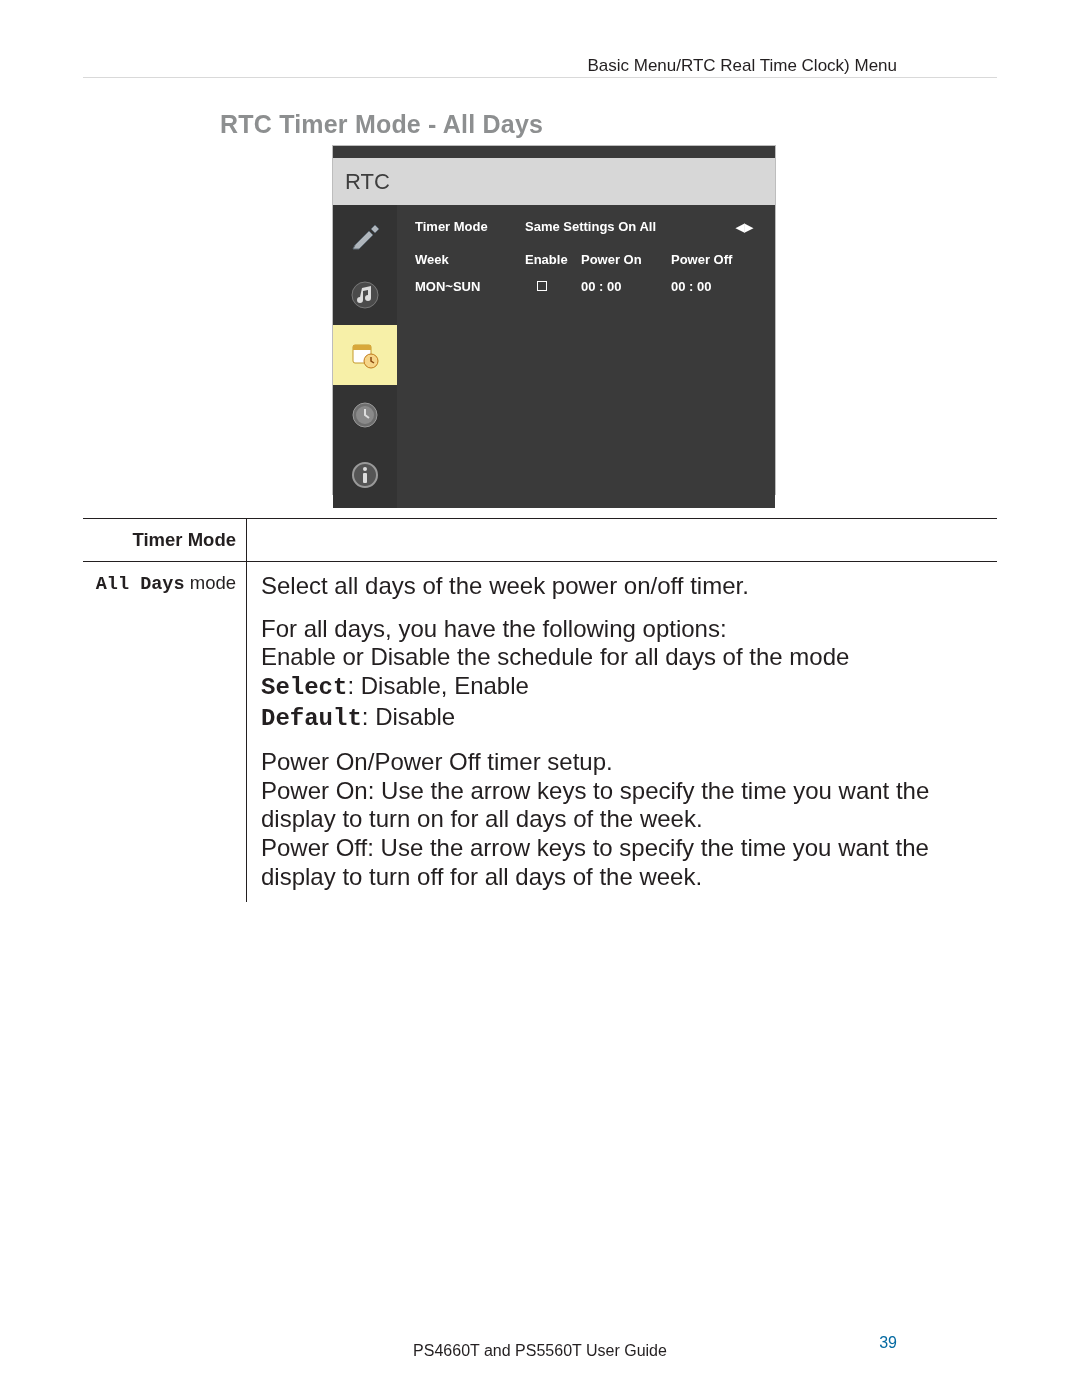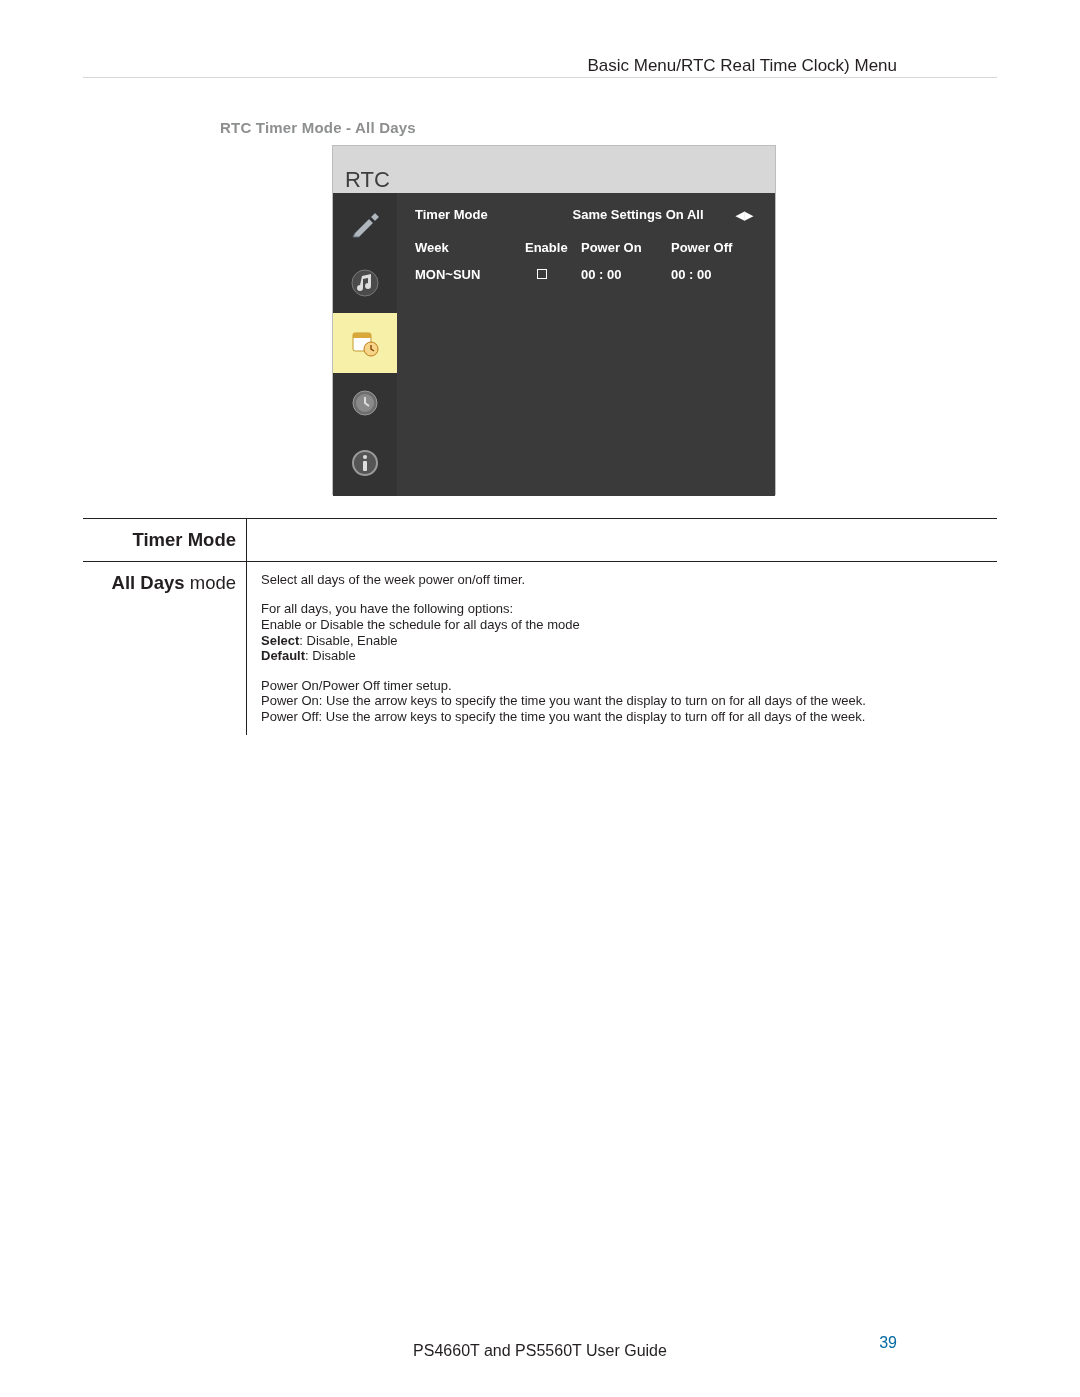--- a/index.html
+++ b/index.html
@@ -3,49 +3,49 @@
 <meta charset="utf-8">
 <style>
   * { box-sizing: border-box; margin: 0; padding: 0; }
   html, body { width: 1080px; height: 1397px; background: #fff; font-family: "Segoe UI", "Myriad Pro", Arial, sans-serif; color: #231f20; }
   .page { position: relative; width: 980px; height: 1397px; }
 
   .breadcrumb { position: absolute; top: 56px; right: 83px; font-size: 17px; color: #231f20; }
 
   .hr-top { position: absolute; top: 77px; left: 83px; width: 914px; height: 0; border-top: 1px solid #d9d9d9; }
 
-  .section-title { position: absolute; top: 110px; left: 220px; font-size: 15px; font-weight: 600; color: #8d8f90; letter-spacing: 0.2px; margin-top: 9px; }
+  .section-title { position: absolute; top: 110px; left: 220px; font-size: 25px; font-weight: 600; color: #8d8f90; letter-spacing: 0.2px; }
 
   
   .osd { position: absolute; top: 145px; left: 332px; width: 444px; height: 350px; border: 1px solid #bdbdbd; background: #3a3a3a; }
-  .osd-titlebar { width: 100%; height: 47px; background: #d7d7d7; display: flex; align-items: flex-end; padding-left: 12px; }
+  .osd-titlebar { width: 100%; height: 47px; background: #d7d7d7; display: flex; align-items: center; padding-left: 12px; margin-top: 12px; }
   .osd-titlebar span { font-size: 22px; color: #3e3e3e; font-family: Arial, sans-serif; }
   .osd-body { display: flex; width: 100%; height: 303px; }
   .osd-nav { width: 64px; height: 100%; background: #333; display: flex; flex-direction: column; }
   .osd-nav .nav-item { width: 64px; height: 60px; display: flex; align-items: center; justify-content: center; color: #bbb; font-size: 28px; }
   .osd-nav .nav-item.selected { background: #f7f0a8; }
   .osd-content { flex: 1; background: #3a3a3a; color: #fff; padding: 14px 18px 0 18px; font-family: Arial, sans-serif; }
   .osd-row { display: grid; grid-template-columns: 110px 56px 90px 80px; font-size: 13px; font-weight: bold; margin-bottom: 12px; align-items: center; }
   .osd-row.header { margin-bottom: 18px; }
-  .osd-row.header .tm-value { grid-column: 2 / span 3; text-align: center; position: relative; }
+  .osd-row.header .tm-value { grid-column: 2 / span 3; position: relative; }
   .osd-arrows { position: absolute; right: -2px; top: 2px; font-size: 11px; color: #fff; }
   .osd-row .cell { text-align: left; }
   .osd-row .center { }
   .osd-checkbox { width: 10px; height: 10px; border: 1px solid #fff; display: inline-block; }
 
   
   .desc { position: absolute; top: 518px; left: 83px; width: 914px; border-top: 1.3px solid #231f20; }
   .desc-row { display: flex; }
   .cell-left { width: 164px; padding: 10px 10px 10px 0; text-align: right; font-size: 18.5px; line-height: 1.18; border-right: 1.3px solid #231f20; }
-  .cell-right { flex: 1; padding: 10px 0 10px 14px; font-size: 13px; line-height: 1.2; }
+  .cell-right { flex: 1; padding: 10px 0 10px 14px; font-size: 24px; line-height: 1.2; }
   .desc-row.header-row { border-bottom: 1.3px solid #231f20; }
   .header-row .cell-left { font-weight: 700; color: #231f20; }
   .para { margin-bottom: 14px; }
   .para:last-child { margin-bottom: 0; }
-  .b { font-weight: 700; }
+  .b { font-weight: 700; font-family: Liberation Mono, monospace; }
 
   
   .footer { position: absolute; bottom: 37px; left: 0; width: 1080px; display: flex; justify-content: center; font-size: 16px; color: #231f20; }
   .page-num { position: absolute; bottom: 45px; right: 83px; font-size: 16px; color: #0369a1; }
 
   
   .ico { width: 32px; height: 32px; }
 </style>
 </head>
 <body>

